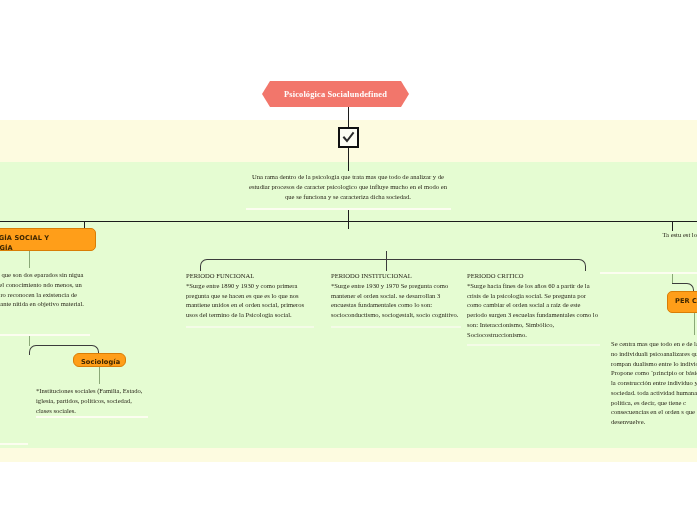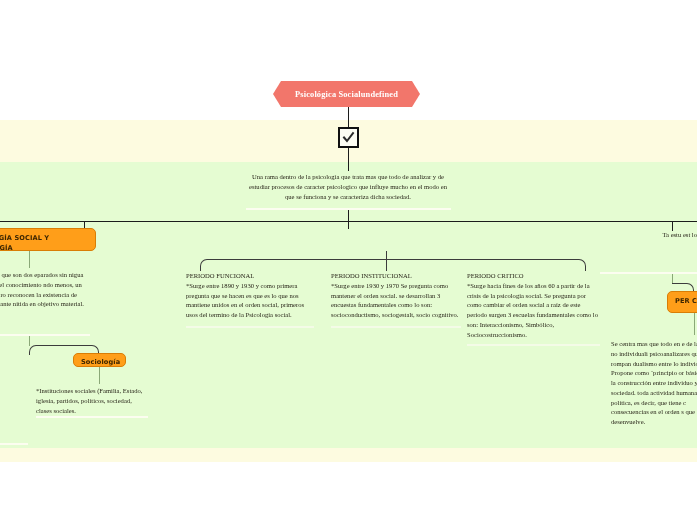--- a/index.html
+++ b/index.html
@@ -64,21 +64,21 @@
     border-top: 1px solid #3c3c3c;
     border-right: 1px solid #3c3c3c;
     border-top-right-radius: 7px;
     box-sizing: border-box;
     background: transparent;
   }
 
   
   .root-node {
     position: absolute;
-    left: 273px;
+    left: 262px;
     top: 81px;
     width: 147px;
     height: 26px;
     background: #f2766b;
     color: #ffffff;
     display: flex;
     align-items: center;
     justify-content: center;
     font-weight: bold;
     font-size: 8.4px;
@@ -177,21 +177,21 @@
   <div class="node-orange" style="left:-42px; top:228px; width:138px; height:23px;">PSICOLOGÍA SOCIAL Y SOCIOLOGÍA</div>
 
   <div class="line vline" style="left:29px; top:251px; height:17px; background:#8aa877;"></div>
 
   <div class="txt center" style="left:-50px; top:270px; width:140px;">muy distintas ya que son dos eparados sin nigua relación, res t¡del conocimiento ndo menos, un objeto formal ro reconocen la existencia de intersección bastante nitida en objetivo material.</div>
   <div class="soft-underline white" style="left:-50px; top:334px; width:140px;"></div>
 
   <div class="line vline" style="left:29px; top:336px; height:10px; background:#8aa877;"></div>
   <div class="bracket" style="left:29px; top:345px; width:70px; height:10px;"></div>
 
-  <div class="node-orange" style="left:73px; top:353px; width:53px; height:14px; padding:3px 7px;">Sociología</div>
+  <div class="node-orange" style="left:73px; top:353px; width:53px; height:14px; padding:3px 7px;border-radius:6px;">Sociología</div>
 
   <div class="line vline" style="left:99px; top:367px; height:17px; background:#8aa877;"></div>
 
   <div class="txt" style="left:36px; top:386px; width:112px;">*Instituciones sociales (Familia, Estado, iglesia, partidos, políticos, sociedad, clases sociales.</div>
   <div class="soft-underline white" style="left:36px; top:416px; width:112px;"></div>
 
   <div class="soft-underline white" style="left:0px; top:443px; width:28px;"></div>
 
   <div class="line vline" style="left:348px; top:221px; height:8px;"></div>
 

